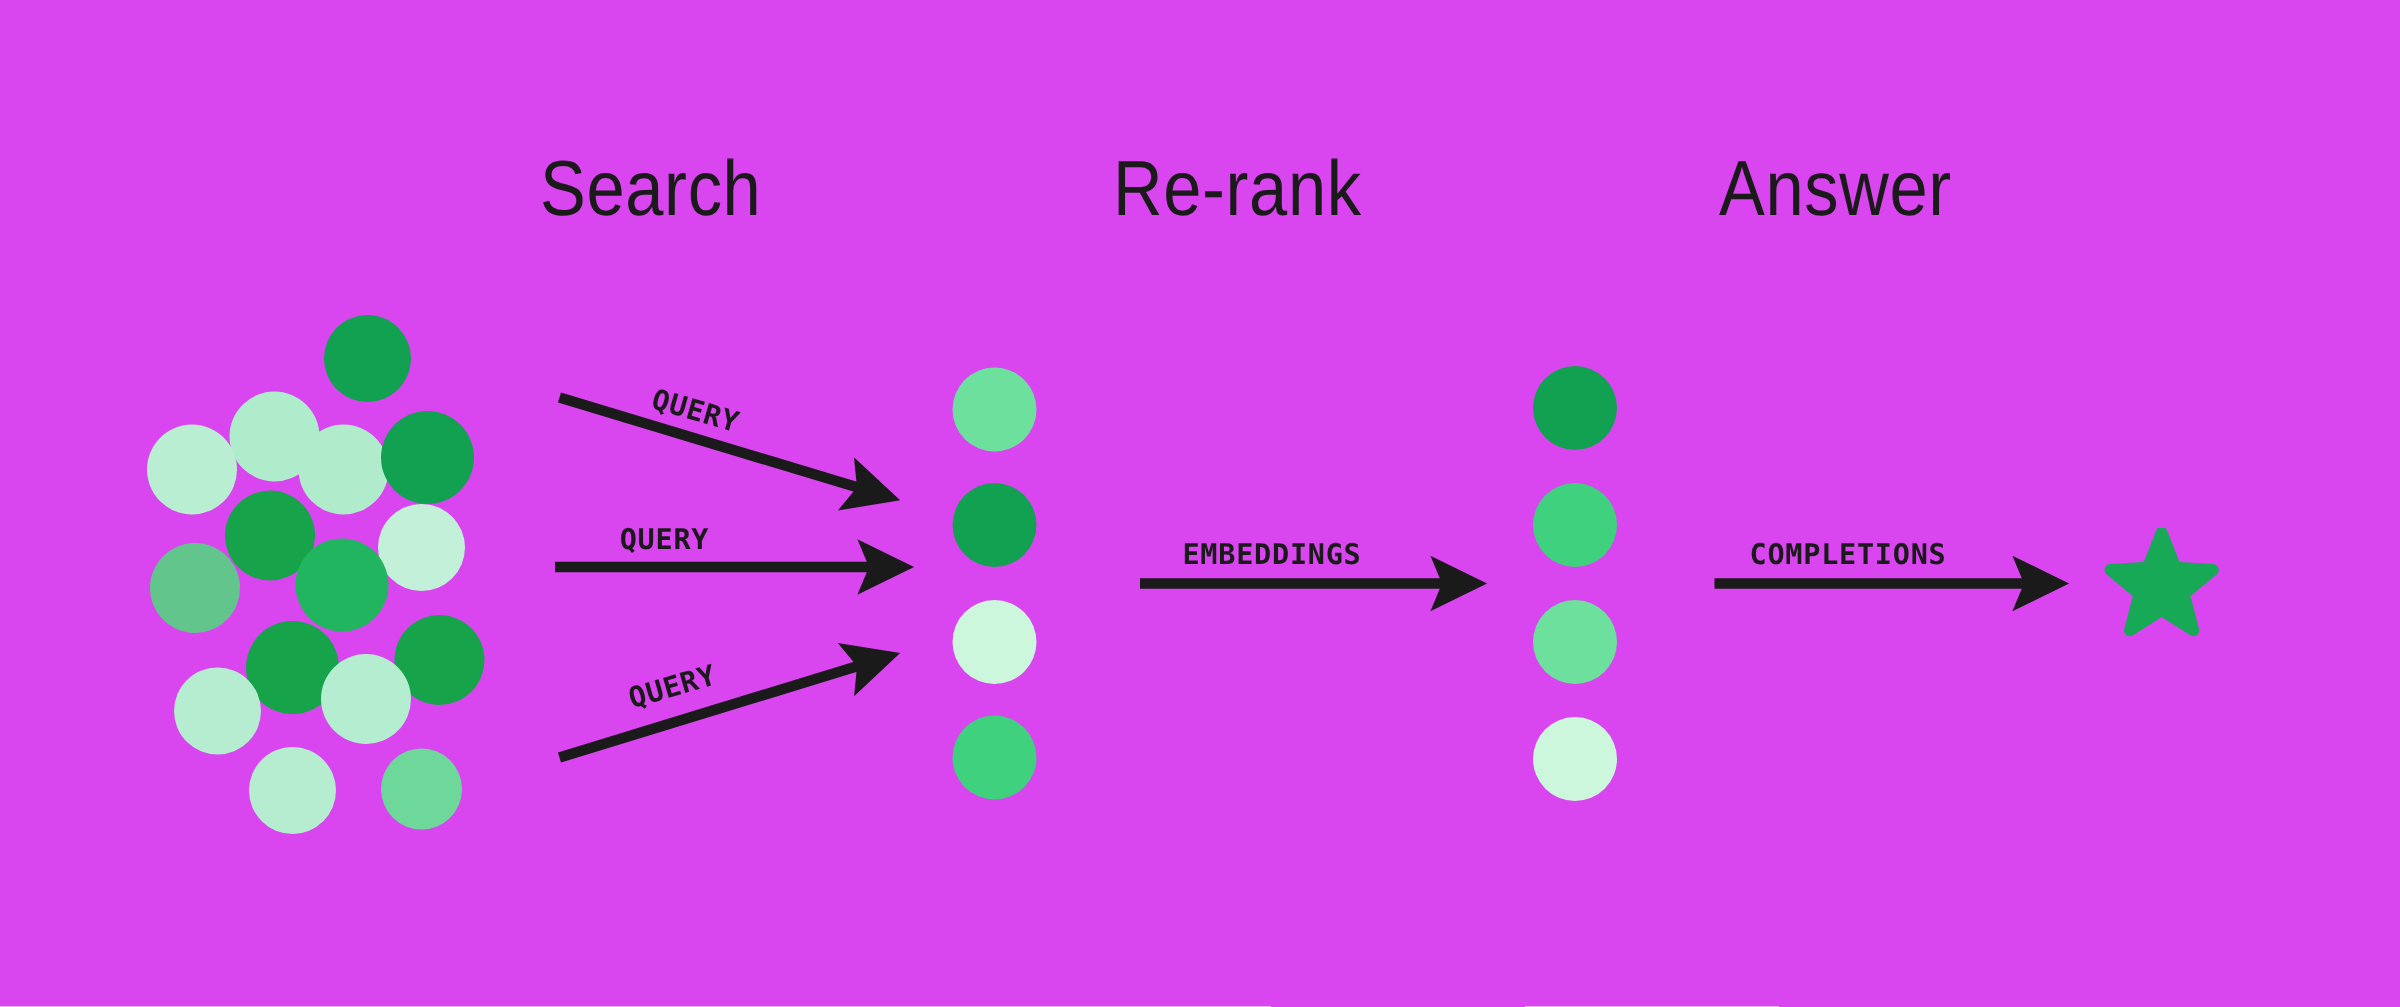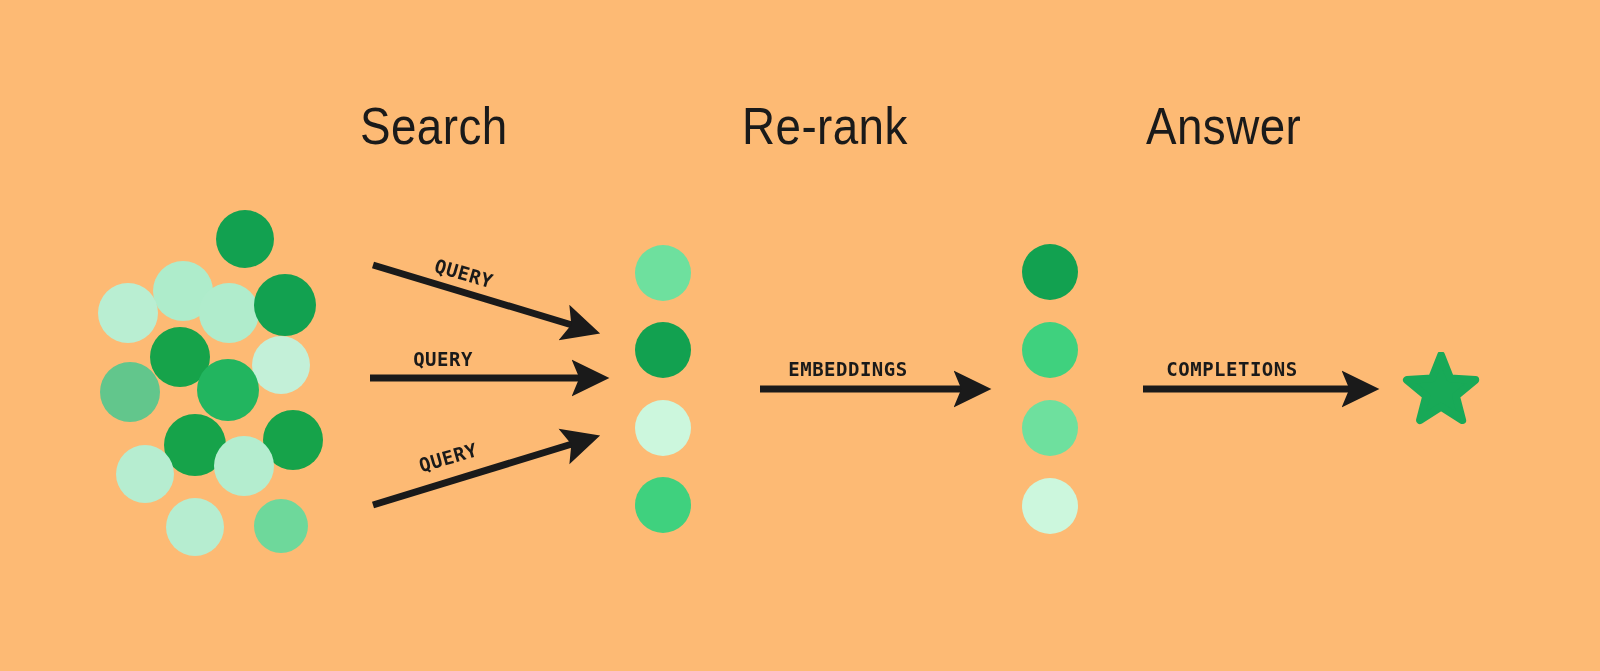--- a/index.html
+++ b/index.html
@@ -8,21 +8,21 @@
     padding: 0;
     background: #ffffff;
   }
   body {
     font-family: "Liberation Sans", sans-serif;
   }
   #canvas {
     position: relative;
     width: 1600px;
     height: 671px;
-    background: #fdba74;
+    background: #d946ef;
     overflow: hidden;
   }
   .stage-heading {
     position: absolute;
     font-family: "Liberation Sans", sans-serif;
     font-weight: 400;
     font-size: 52px;
     line-height: 1;
     color: #1a1a1a;
     letter-spacing: 0.5px;

